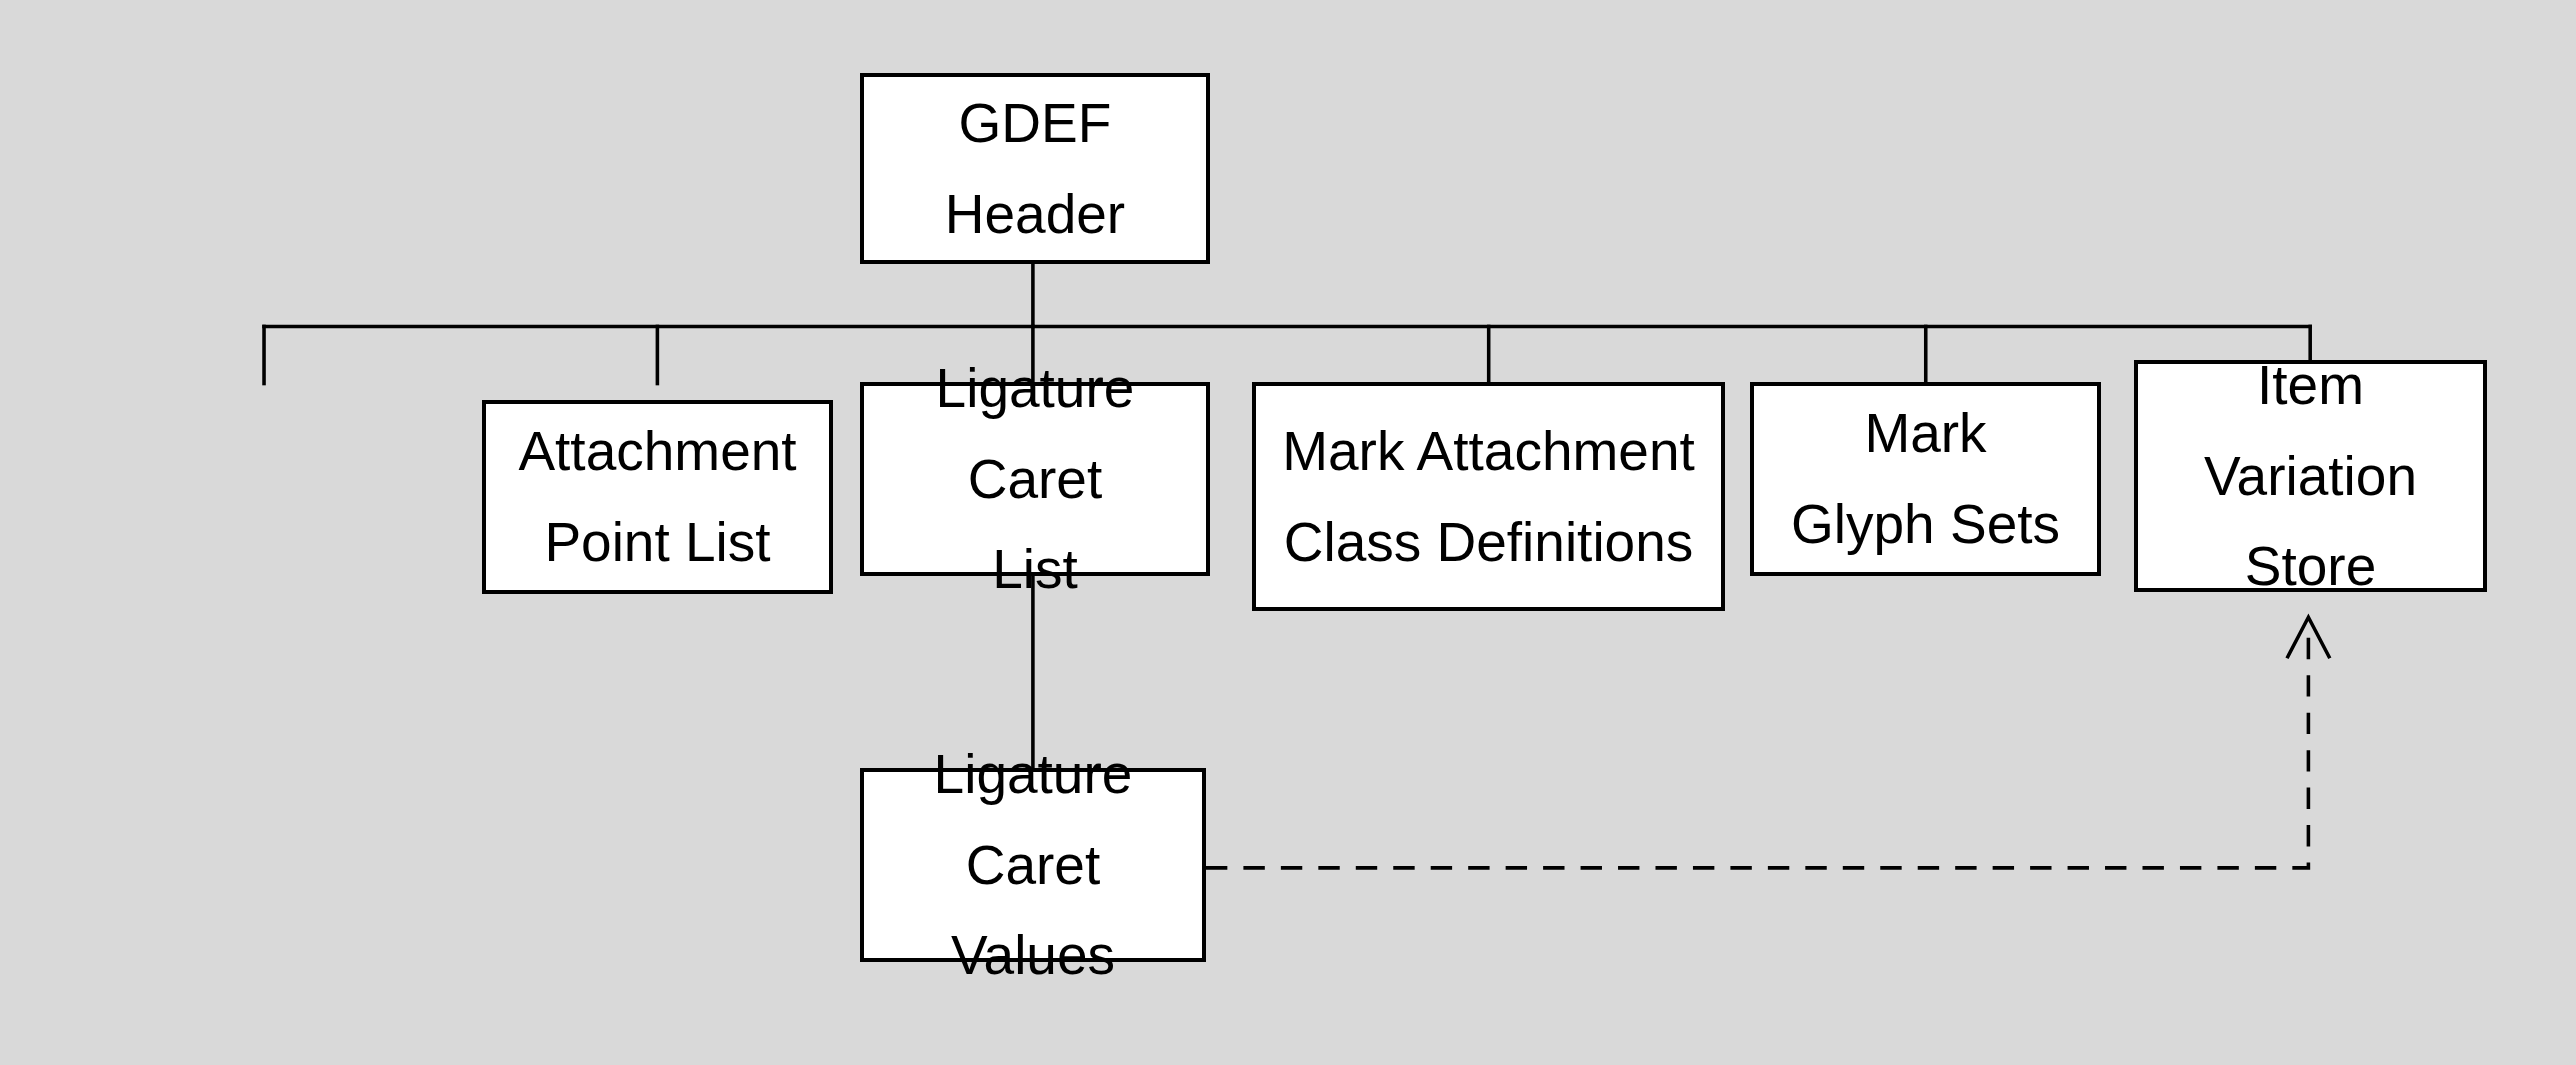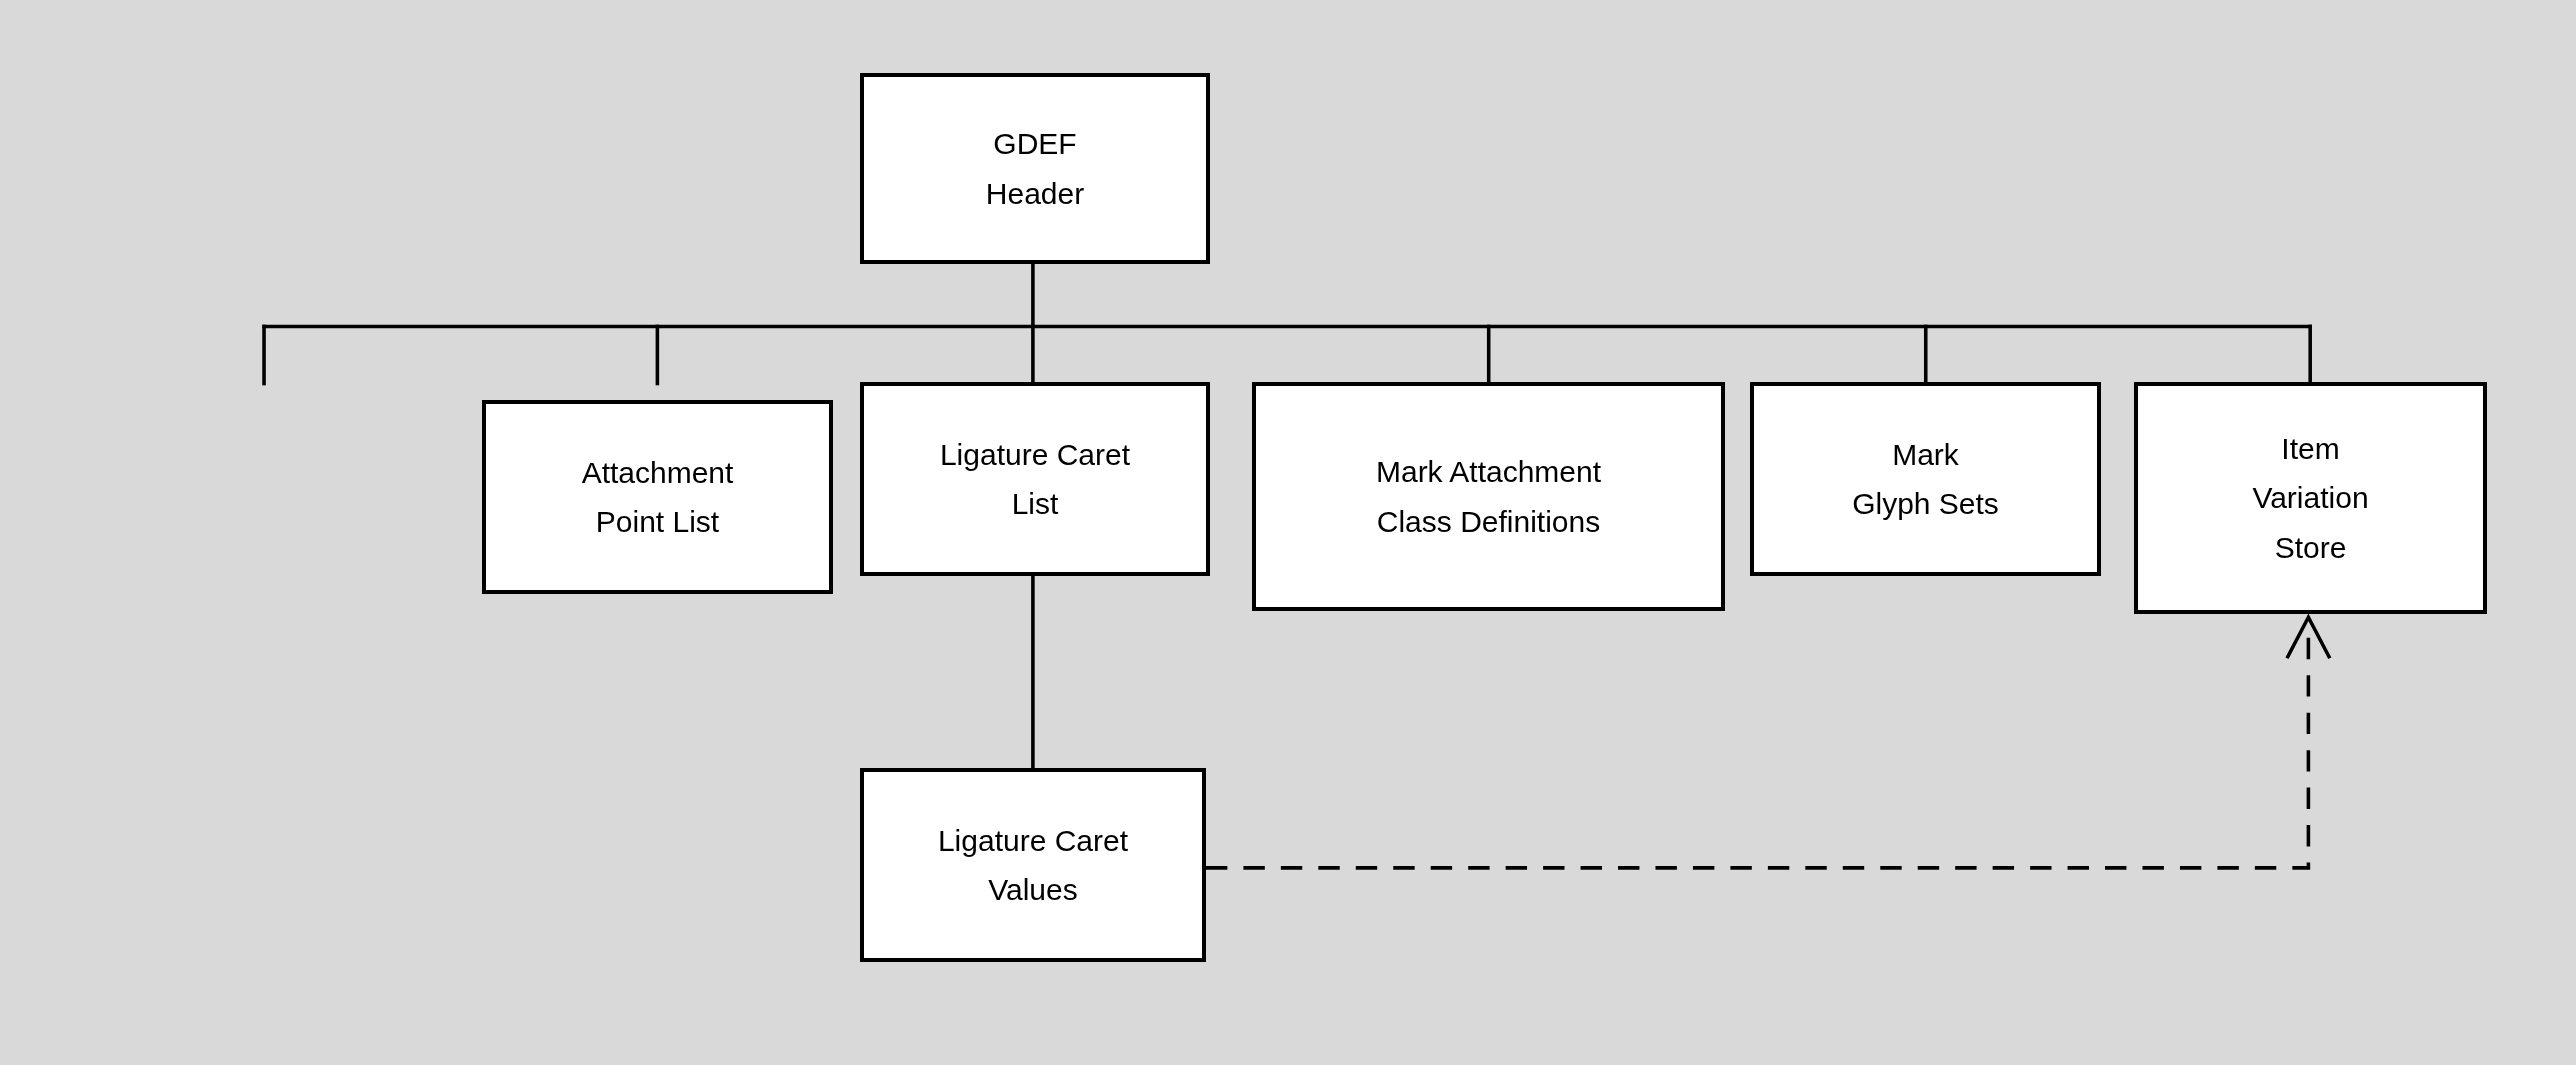--- a/index.html
+++ b/index.html
@@ -32,32 +32,32 @@
     box-sizing: border-box;
     background: #ffffff;
     border: 4.5px solid #000000;
     display: flex;
     align-items: center;
     justify-content: center;
     text-align: center;
   }
   .node-label {
     white-space: pre-line;
-    font-size: 30px;
+    font-size: 55px;
     line-height: 1.65;
     color: #000000;
   }
   
   .n-gdef       { left:  860px; top:  73px; width: 350px; height: 191px; }
   .n-glyphclass { left:  89px; top: 382px; width: 350px; height: 194px; }
   .n-attach     { left:  482px; top: 400px; width: 351px; height: 194px; }
   .n-liglist    { left:  860px; top: 382px; width: 350px; height: 194px; }
   .n-markattach { left: 1252px; top: 382px; width: 473px; height: 229px; }
   .n-markglyph  { left: 1750px; top: 382px; width: 351px; height: 194px; }
-  .n-itemvar    { left: 2134px; top: 382px; width: 353px; height: 232px; }
+  .n-itemvar    { left: 2134px; top: 360px; width: 353px; height: 232px; }
   .n-ligvalues  { left:  860px; top: 768px; width: 346px; height: 194px; }
 </style>
 </head>
 <body>
 
 <div id="canvas">
 
   <svg class="wires" viewBox="0 0 2888 1194" xmlns="http://www.w3.org/2000/svg">
     <g fill="none" stroke-width="4" stroke="#000000">
 

